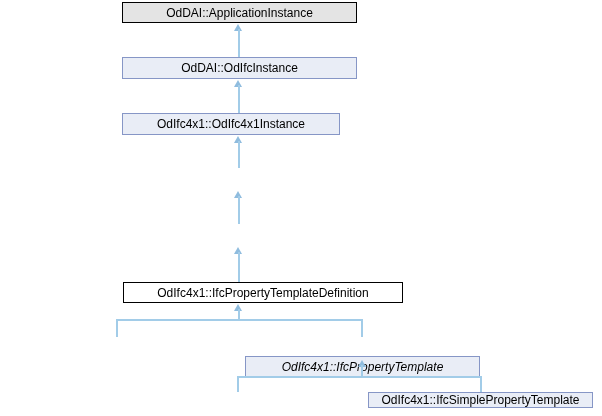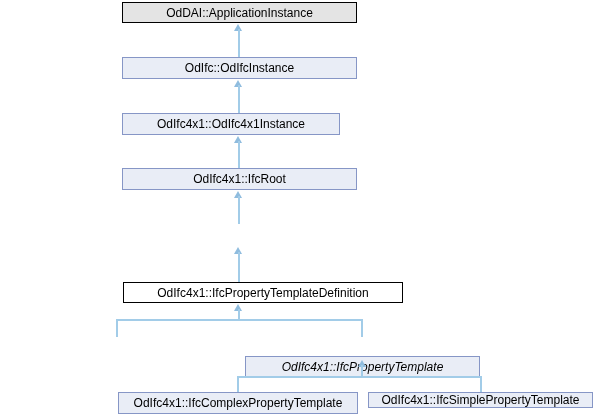--- a/index.html
+++ b/index.html
@@ -54,33 +54,31 @@
     border-bottom: 7px solid #8fbcde;
   }
 </style>
 </head>
 <body>
 
 <div class="diagram">
 
   <div class="node node-external" style="left:122px; top:2px;  width:235px; height:21px;">OdDAI::ApplicationInstance</div>
 
-  <div class="node node-linked" style="left:122px; top:57px;  width:235px; height:22px;">OdIfc::OdIfcInstance</div>
+  <div class="node node-linked" style="left:122px; top:57px;  width:235px; height:22px;">OdDAI::OdIfcInstance</div>
 
   <div class="node node-linked" style="left:122px; top:113px; width:218px; height:22px;">OdIfc4x1::OdIfc4x1Instance</div>
 
-  <div class="node node-linked" style="left:122px; top:168px; width:235px; height:22px;">OdIfc4x1::IfcRoot</div>
 
 
   <div class="node node-current" style="left:109px; top:282px; width:280px; height:21px;margin-left:14px;">OdIfc4x1::IfcPropertyTemplateDefinition</div>
 
 
   <div class="node node-linked" style="left:245px; top:356px; width:235px; height:22px;font-style:italic;">OdIfc4x1::IfcPropertyTemplate</div>
 
-  <div class="node node-linked" style="left:118px; top:392px; width:240px; height:22px;">OdIfc4x1::IfcComplexPropertyTemplate</div>
 
   <div class="node node-linked" style="left:368px; top:392px; width:225px; height:16px;">OdIfc4x1::IfcSimplePropertyTemplate</div>
 
   <div class="arrowhead" style="left:234px; top:24px;"></div>
   <div class="edge-v" style="left:238px; top:29px;  height:28px;"></div>
 
   <div class="arrowhead" style="left:234px; top:80px;"></div>
   <div class="edge-v" style="left:238px; top:85px;  height:28px;"></div>
 
   <div class="arrowhead" style="left:234px; top:136px;"></div>

